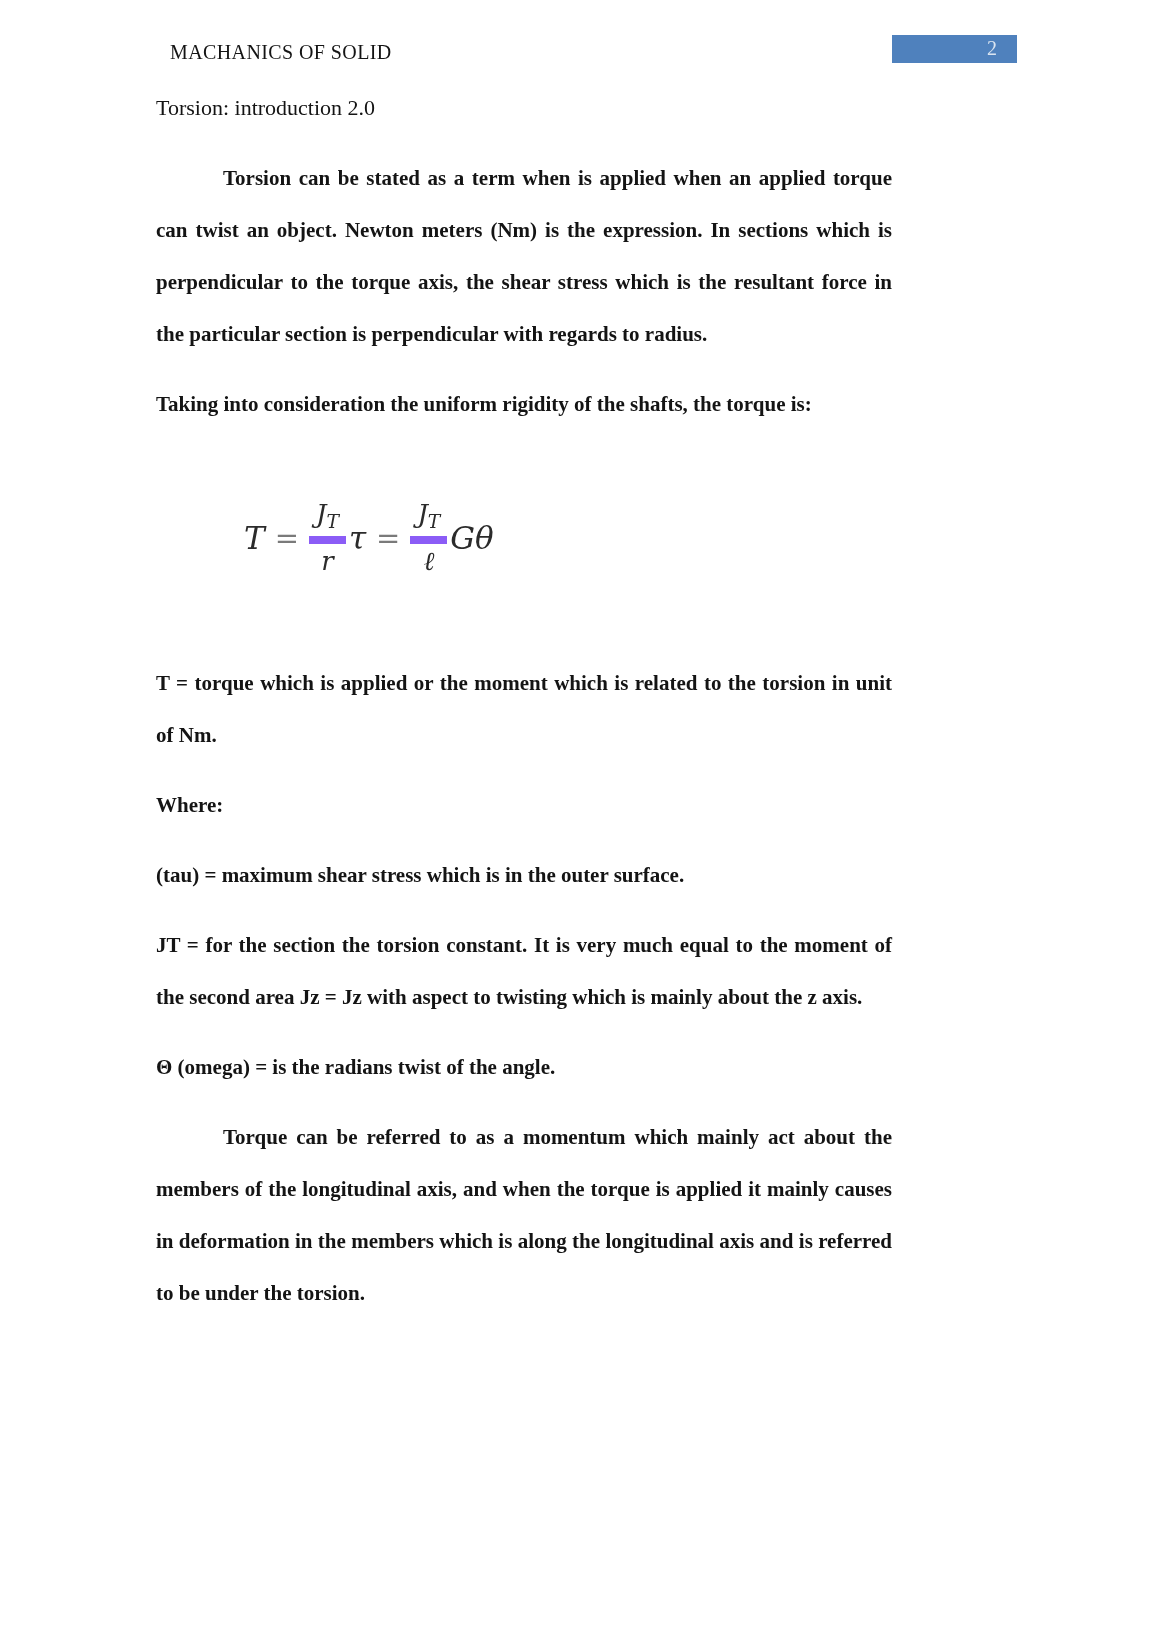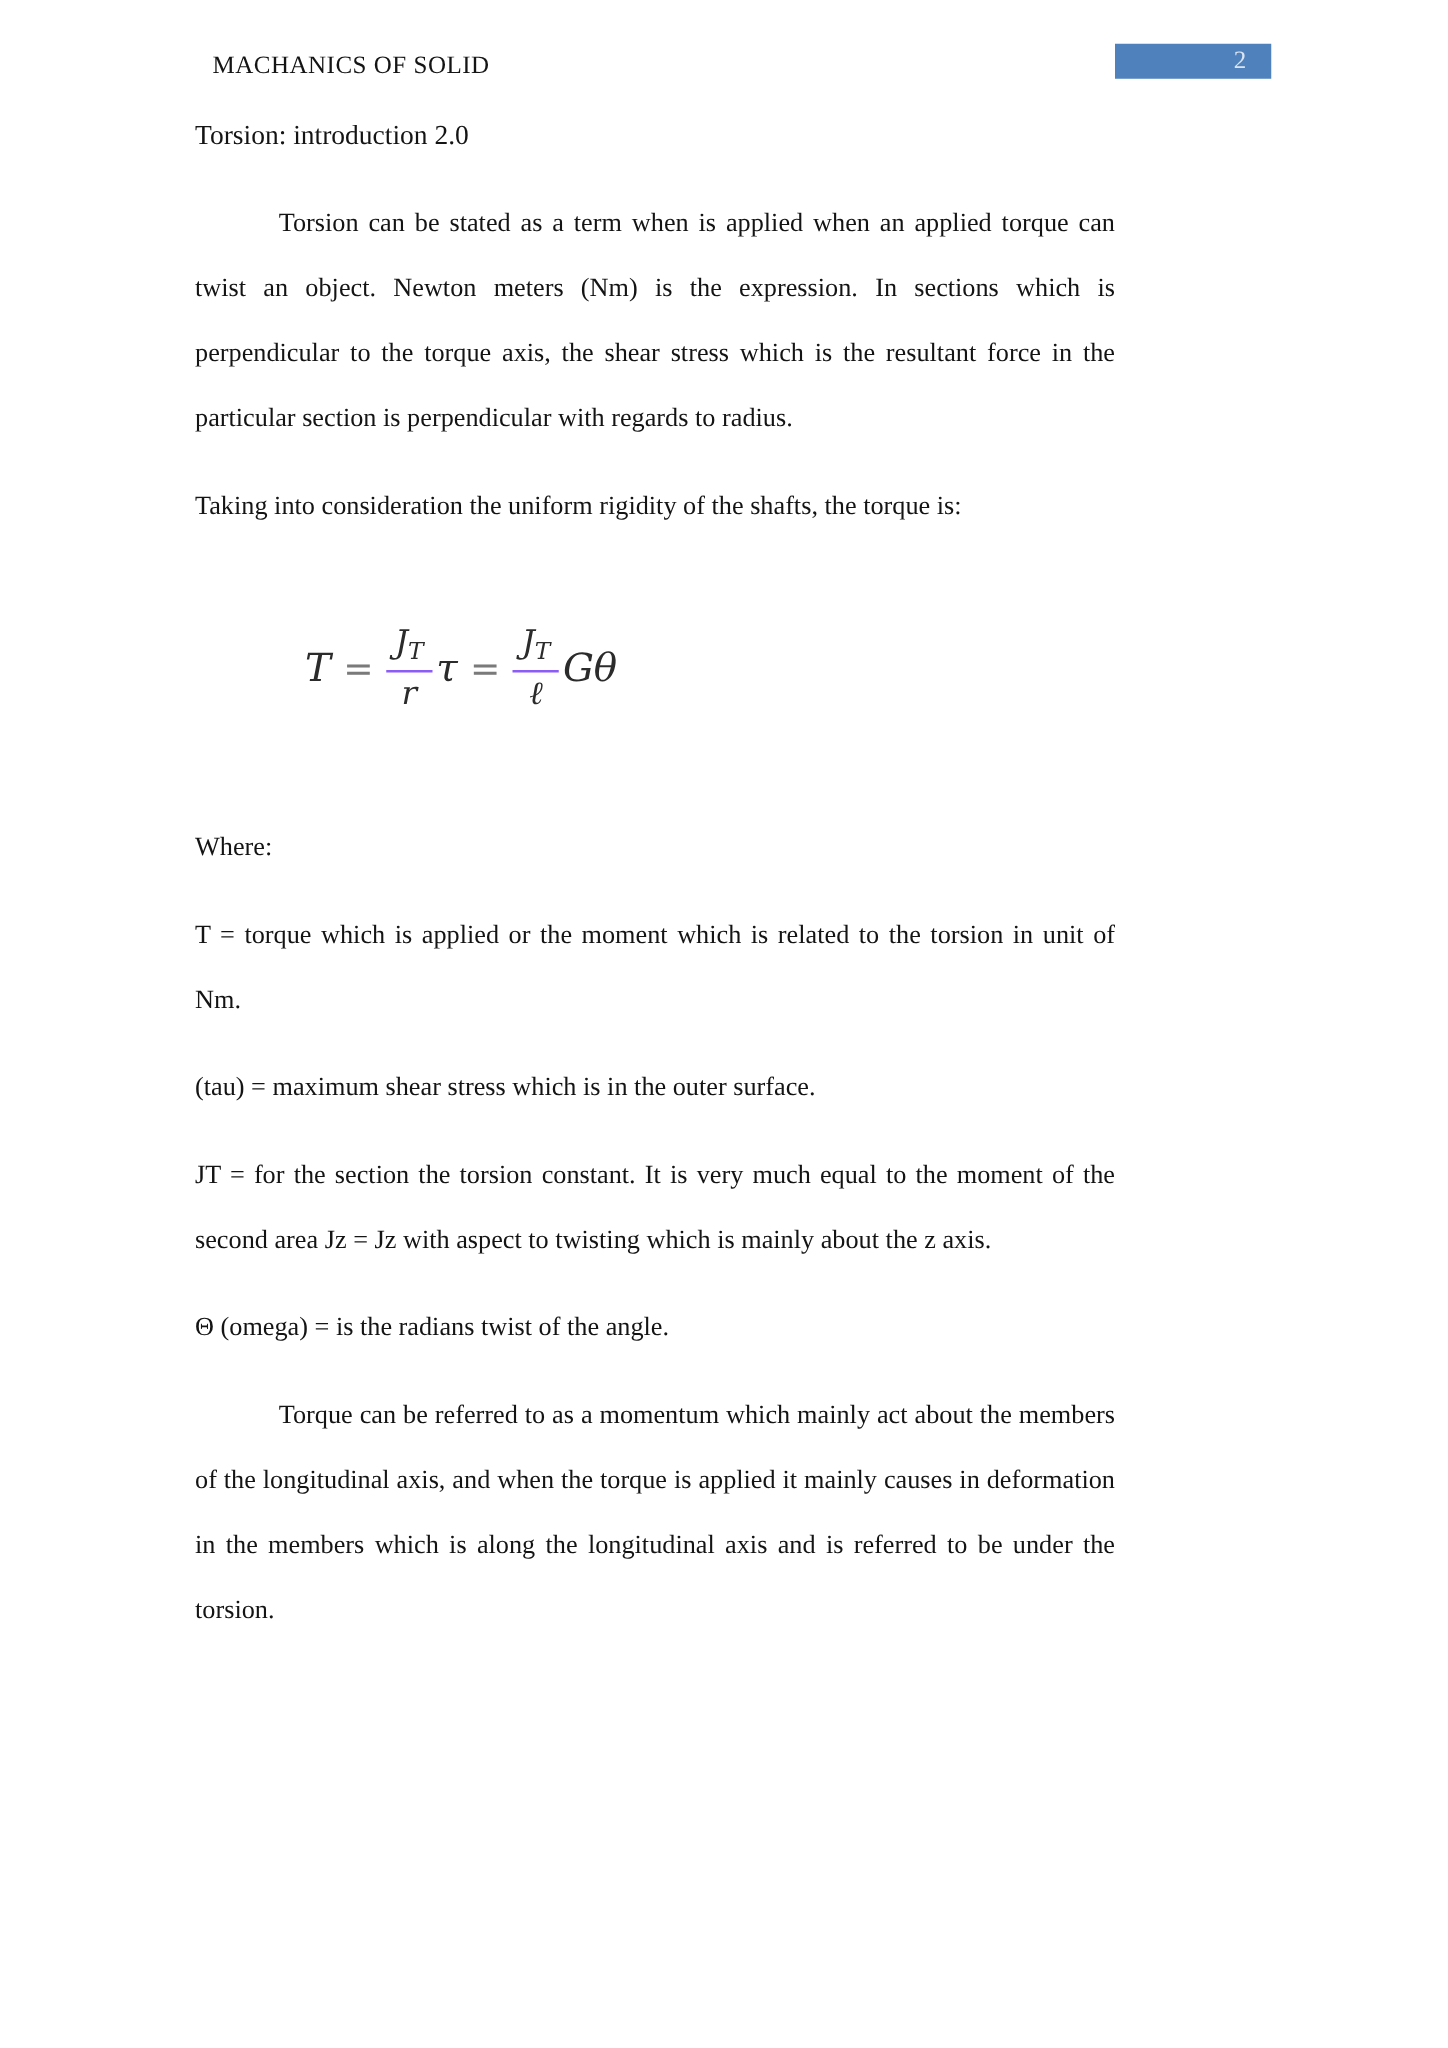--- a/index.html
+++ b/index.html
@@ -33,34 +33,35 @@
   
   .content { padding: 94px 130px 0 156px; }
   h1.doc-heading {
     font-size: 22px; line-height: 28px; font-weight: normal;
     margin: 0 0 30px 0;
   }
   p.doc-p {
     font-size: 21px; line-height: 52px;
     margin: 0 0 18px 0;
     text-align: justify;
+    font-weight: bold;
   }
   p.indent { text-indent: 67px; }
 
   
   .formula {
     display: flex; align-items: center;
     margin: 70px 0 80px 88px;
     font-family: "DejaVu Serif", serif;
     font-style: italic;
     font-size: 31px; color: #2b2b2b;
   }
   .formula .eq { font-style: normal; color: #7a7a7a; padding: 0 10px; font-size: 29px; }
   .frac { display: inline-flex; flex-direction: column; align-items: center; line-height: 1.15; font-size: 26px; }
-  .frac .num { padding: 0 7px 3px 7px; border-bottom: 2px solid #8b5cf6; }
+  .frac .num { padding: 0 7px 3px 7px; border-bottom: 8px solid #8b5cf6; }
   .frac .den { padding-top: 3px; }
   .msub { font-size: 0.72em; vertical-align: -0.28em; }
   .mult { padding-left: 3px; }
 </style>
 </head>
 <body style="color: rgb(20, 20, 20);">
 
 <div class="page">
 
   <div class="header-title">MACHANICS OF SOLID</div>
@@ -86,23 +87,23 @@
       </span>
       <span class="mult">τ</span>
       <span class="eq">=</span>
       <span class="frac">
         <span class="num"><span>J</span><span class="msub">T</span></span>
         <span class="den">ℓ</span>
       </span>
       <span class="mult">Gθ</span>
     </div>
 
+    <p class="doc-p">T = torque which is applied or the moment which is related to the torsion in unit of Nm.</p>
+
     <p class="doc-p">Where:</p>
-
-    <p class="doc-p">T = torque which is applied or the moment which is related to the torsion in unit of Nm.</p>
     <p class="doc-p">(tau) = maximum shear stress which is in the outer surface.</p>
     <p class="doc-p">JT = for the section the torsion constant. It is very much equal to the moment of the second area Jz = Jz with aspect to twisting which is mainly about the z axis.</p>
     <p class="doc-p">Θ (omega) = is the radians twist of the angle.</p>
 
     <p class="doc-p indent">Torque can be referred to as a momentum which mainly act about the members of the longitudinal axis, and when the torque is applied it mainly causes in deformation in the members which is along the longitudinal axis and is referred to be under the torsion.</p>
 
   </div>
 </div>
 
 </body></html>

